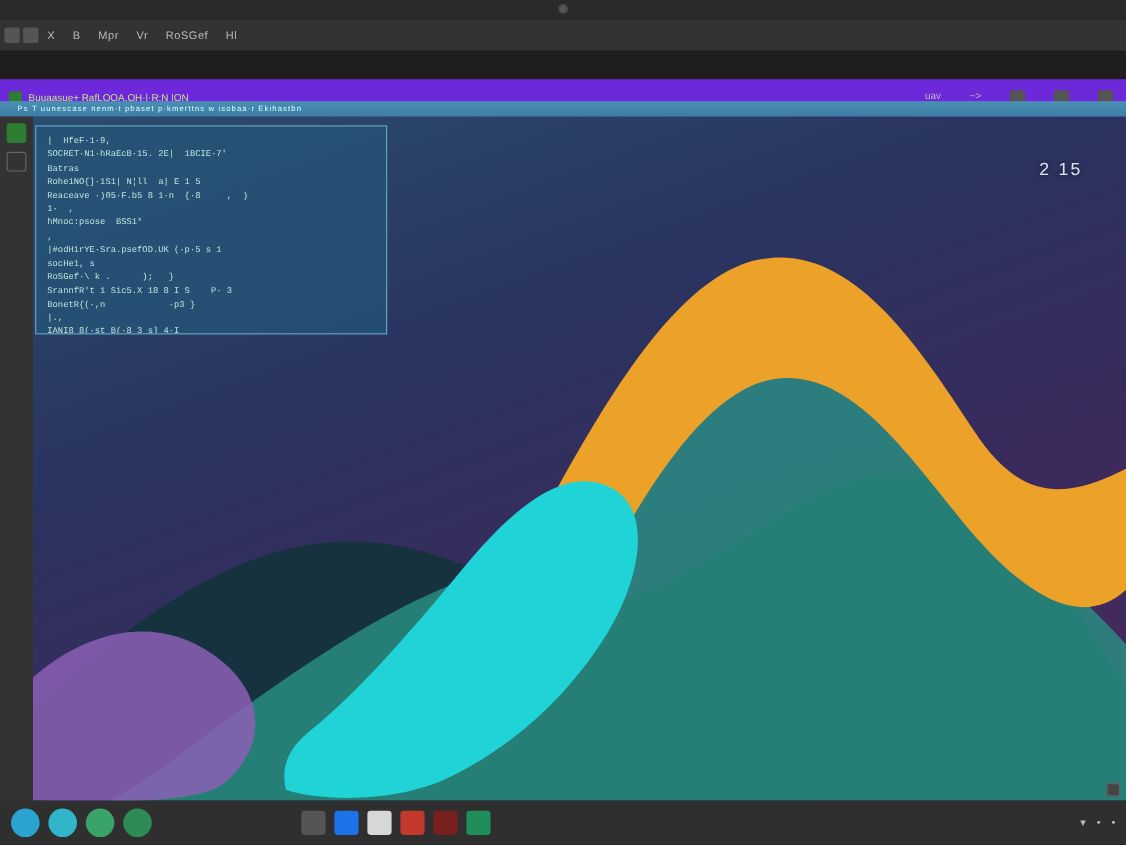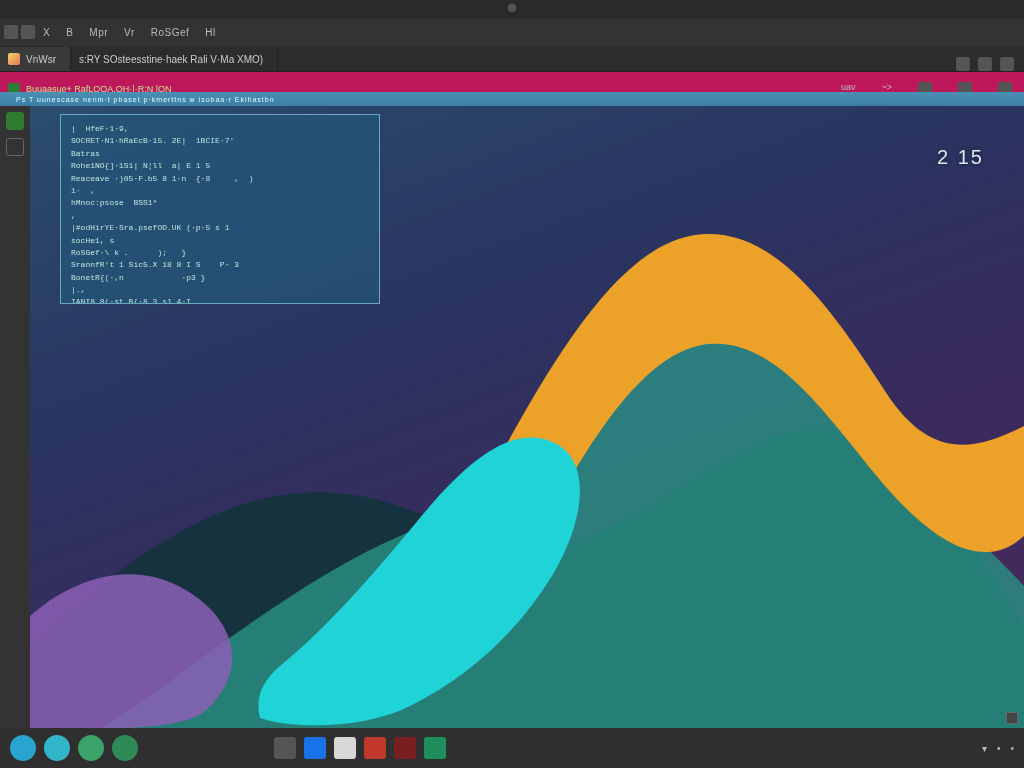--- a/index.html
+++ b/index.html
@@ -18,39 +18,39 @@
 
   
   .tabstrip { position:absolute; top:46px; left:0; right:0; height:26px; background:#2c2c2c; display:flex; align-items:flex-end; border-bottom:1px solid #222; }
   .tab { height:24px; display:flex; align-items:center; gap:6px; padding:0 14px 0 8px; font-size:10px; color:#ccc; border-right:1px solid #222; background:#2c2c2c; }
   .tab.active { background:#3a3a3a; }
   .tab .favicon { width:12px; height:12px; border-radius:2px; background:linear-gradient(135deg,#f4d35e,#e07a5f); }
   .tabtools { margin-left:auto; display:flex; gap:8px; padding-right:10px; }
   .toolico { width:14px; height:14px; background:#555; border-radius:2px; }
 
   
-  .secbar { position:absolute; top:72px; left:0; right:0; height:35px; background:#be185d; display:flex; align-items:center; font-size:9px; color:#c7e28b; border-bottom:1px solid #222;}
+  .secbar { position:absolute; top:72px; left:0; right:0; height:35px; background:#6d28d9; display:flex; align-items:center; font-size:9px; color:#c7e28b; border-bottom:1px solid #222;}
   .secbar .sq { width:12px; height:12px; margin:0 6px 0 8px; background:#2e7d32; border-radius:2px; }
   .secbar .rt { margin-left:auto; display:flex; gap:26px; padding-right:12px; color:#bbb; }
 
   .hintbar { position:absolute; top:92px; left:0; right:0; height:14px; background:linear-gradient(#4a8fb5,#3d7ea3); color:#dff; font-size:7px; letter-spacing:1px; padding-left:16px; display:flex; align-items:center; }
 
   
   .rail { position:absolute; top:106px; left:0; bottom:40px; width:30px; background:#333; display:flex; flex-direction:column; align-items:center; padding-top:6px; gap:8px; }
   .railico { width:18px; height:18px; border:1px solid #666; border-radius:3px; }
   .railico.g { background:#2e7d32; border-color:#2e7d32; }
 
   
   .viewport { position:absolute; top:106px; left:30px; right:0; bottom:40px; overflow:hidden; }
   .sky { position:absolute; inset:0; background:linear-gradient(160deg, #2a4d6e 0%, #2a3460 35%, #3a2a5c 65%, #4a2a5c 100%); }
   .waves { position:absolute; inset:0; }
-  .readout { position:absolute; top:40px; right:40px; color:#d8e8f0; font-size:20px; letter-spacing:2px; text-shadow:0 0 4px rgba(0,0,0,.5); }
+  .readout { position:absolute; top:40px; right:40px; color:#d8e8f0; font-size:16px; letter-spacing:2px; text-shadow:0 0 4px rgba(0,0,0,.5); }
 
   
-  .term { position:absolute; top:8px; left:30px; width:320px; height:190px; background:rgba(36,86,120,0.72); border:1px solid #6aa7c4; font-family: "Consolas","Courier New",monospace; font-size:8px; line-height:1.55; color:#bfe4de; padding:8px 10px; white-space:pre; overflow:hidden; }
+  .term { position:absolute; top:8px; left:2px; width:320px; height:190px; background:rgba(36,86,120,0.72); border:1px solid #6aa7c4; font-family: "Consolas","Courier New",monospace; font-size:8px; line-height:1.55; color:#bfe4de; padding:8px 10px; white-space:pre; overflow:hidden; }
 
   
   .taskbar { position:absolute; left:0; right:0; bottom:0; height:40px; background:#2f2f2f; display:flex; align-items:center; padding:0 10px; gap:8px; }
   .tcircle { width:26px; height:26px; border-radius:50%; }
   .tbox { width:22px; height:22px; border-radius:3px; }
   .spacer { flex:1; }
   .tray { display:flex; align-items:center; gap:10px; color:#bbb; font-size:10px; }
   .corner { position:absolute; right:6px; bottom:44px; width:12px; height:12px; background:#444; border:1px solid #666; }
 </style>
 </head>
@@ -67,34 +67,20 @@
       <span class="ico"></span>
     </span>
     <span class="menuitem">X</span>
     <span class="menuitem">B</span>
     <span class="menuitem">Mpr</span>
     <span class="menuitem">Vr</span>
     <span class="menuitem">RoSGef</span>
     <span class="menuitem">Hl</span>
   </div>
 
-  <div class="tabstrip">
-    <div class="tab active">
-      <span class="favicon"></span>
-      <span>VnWsr</span>
-    </div>
-    <div class="tab">
-      <span>s:RY  SOsteesstine·haek  Rali  V·Ma  XMO)</span>
-    </div>
-    <div class="tabtools">
-      <span class="toolico"></span>
-      <span class="toolico"></span>
-      <span class="toolico"></span>
-    </div>
-  </div>
 
   <div class="secbar">
     <span class="sq"></span>
     <span>Buuaasue+  RafLOOA.OH·|·R:N     |ON</span>
     <div class="rt">
       <span>uav</span>
       <span>~&gt;</span>
       <span class="toolico"></span>
       <span class="toolico"></span>
       <span class="toolico"></span>

